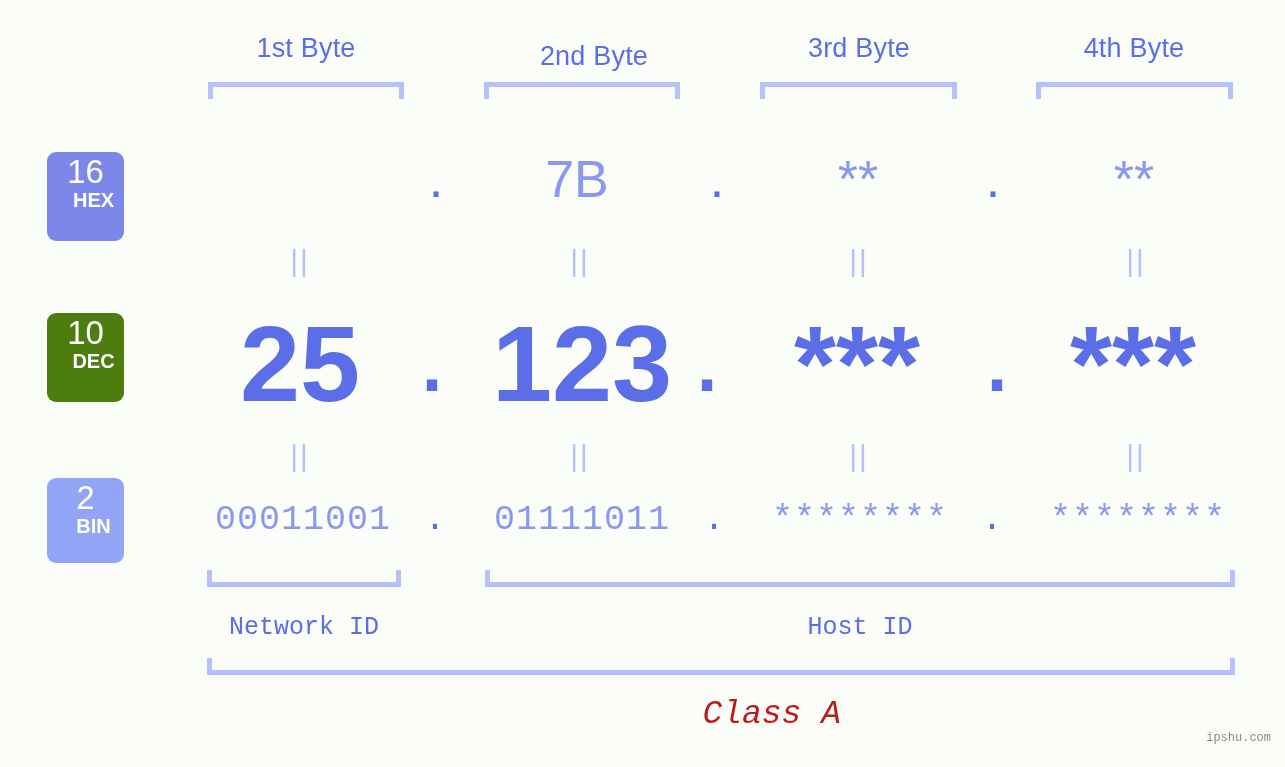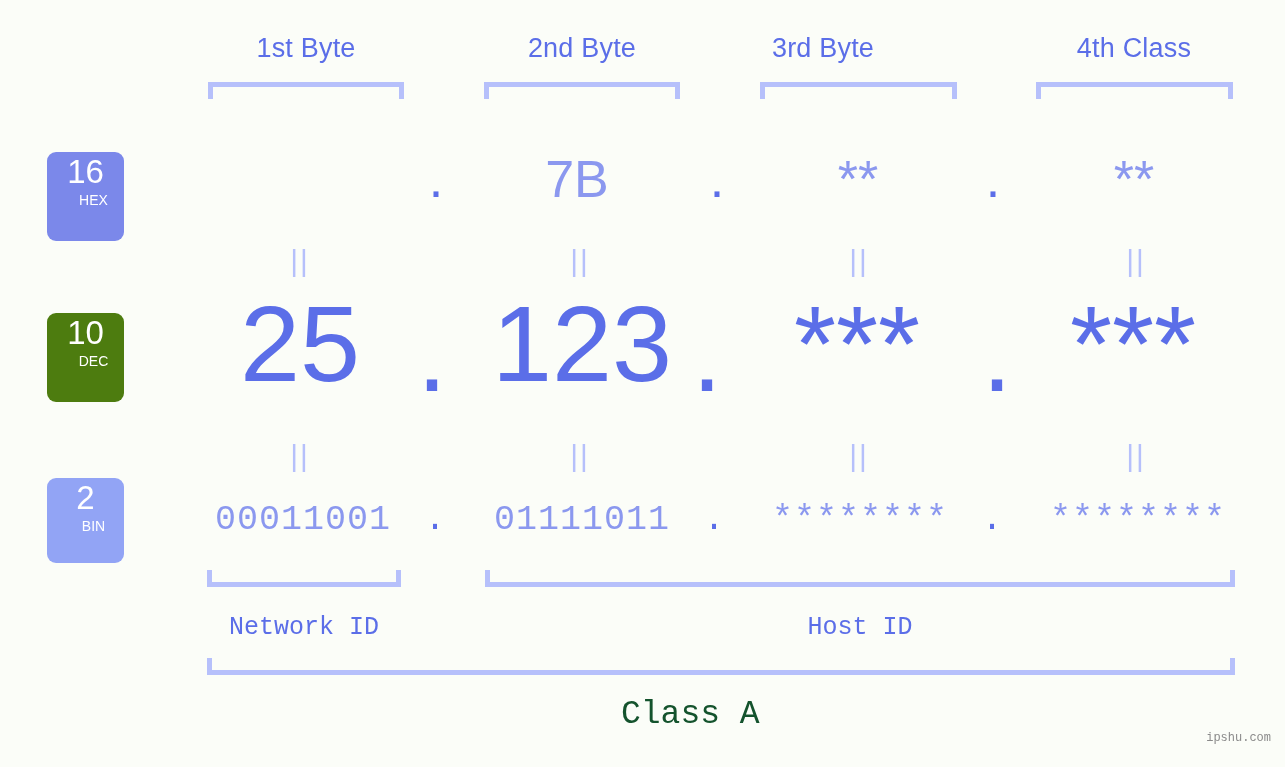--- a/index.html
+++ b/index.html
@@ -64,23 +64,23 @@
     font-family: "Liberation Sans", sans-serif;
   }
   .badge .base {
     display: block;
     font-size: 33px;
     line-height: 34px;
     font-weight: 400;
   }
   .badge .name {
     display: block;
-    font-size: 14px;
+    font-size: 20px;
     line-height: 23px;
-    font-weight: 400;
+    font-weight: 700;
     margin-left: 16px;
   }
   #badge-hex { top: 152px; height: 89px; background: #7b88ea; }
   #badge-dec { top: 313px; height: 89px; background: #4d7c0f; }
   #badge-bin { top: 478px; height: 85px; background: #92a4f5; }
 
   
   .val {
     position: absolute;
     text-align: center;
@@ -101,25 +101,26 @@
     top: 150px;
     width: 40px;
     text-align: center;
     font-size: 52px;
     line-height: 58px;
     color: #5b6ee8;
   }
 
   
   .dec-val {
-    top: 285px;
+    top: 305px;
     width: 240px;
     font-size: 108px;
     line-height: 118px;
     color: #5b6ee8;
+    font-weight: bold;
   }
   .dec-dot {
     position: absolute;
     top: 295px;
     width: 40px;
     text-align: center;
     font-size: 108px;
     line-height: 118px;
     color: #5b6ee8;
   }
@@ -161,46 +162,47 @@
   .section-label {
     position: absolute;
     text-align: center;
     font-size: 25px;
     color: #5b6ee8;
     font-family: "Liberation Mono", monospace;
     white-space: nowrap;
   }
   #class-label {
     position: absolute;
-    text-align: left;
+    text-align: right;
     font-size: 33px;
-    color: #14532d;
-    font-family: "Liberation Mono", monospace;
-    white-space: nowrap;
+    color: #b91c1c;
+    font-family: "Liberation Mono", monospace;
+    white-space: nowrap;
+    font-style: italic;
   }
 
   
   #watermark {
     position: absolute;
     right: 14px;
     bottom: 22px;
     font-size: 12px;
     color: #8a8a8a;
     font-family: "Liberation Mono", monospace;
   }
 </style>
 </head>
 <body>
 
 <div id="stage">
 
   <div class="byte-label" style="left:186px;">1st Byte</div>
-  <div class="byte-label" style="left:462px;">2nd Byte</div>
-  <div class="byte-label" style="left:703px;">3rd Byte</div>
-  <div class="byte-label" style="left:1014px;">4th Class</div>
+  <div class="byte-label" style="left:474px;margin-top:8px;">2nd Byte</div>
+  <div class="byte-label" style="left:739px;">3rd Byte</div>
+  <div class="byte-label" style="left:1014px;">4th Byte</div>
 
   <div class="bracket-down" style="left:208px;  top:82px; width:196px;"></div>
   <div class="bracket-down" style="left:484px;  top:82px; width:196px;"></div>
   <div class="bracket-down" style="left:760px;  top:82px; width:197px;"></div>
   <div class="bracket-down" style="left:1036px; top:82px; width:197px;"></div>
 
   <div class="badge" id="badge-hex">
     <span class="base">16</span>
     <span class="name">HEX</span>
   </div>

